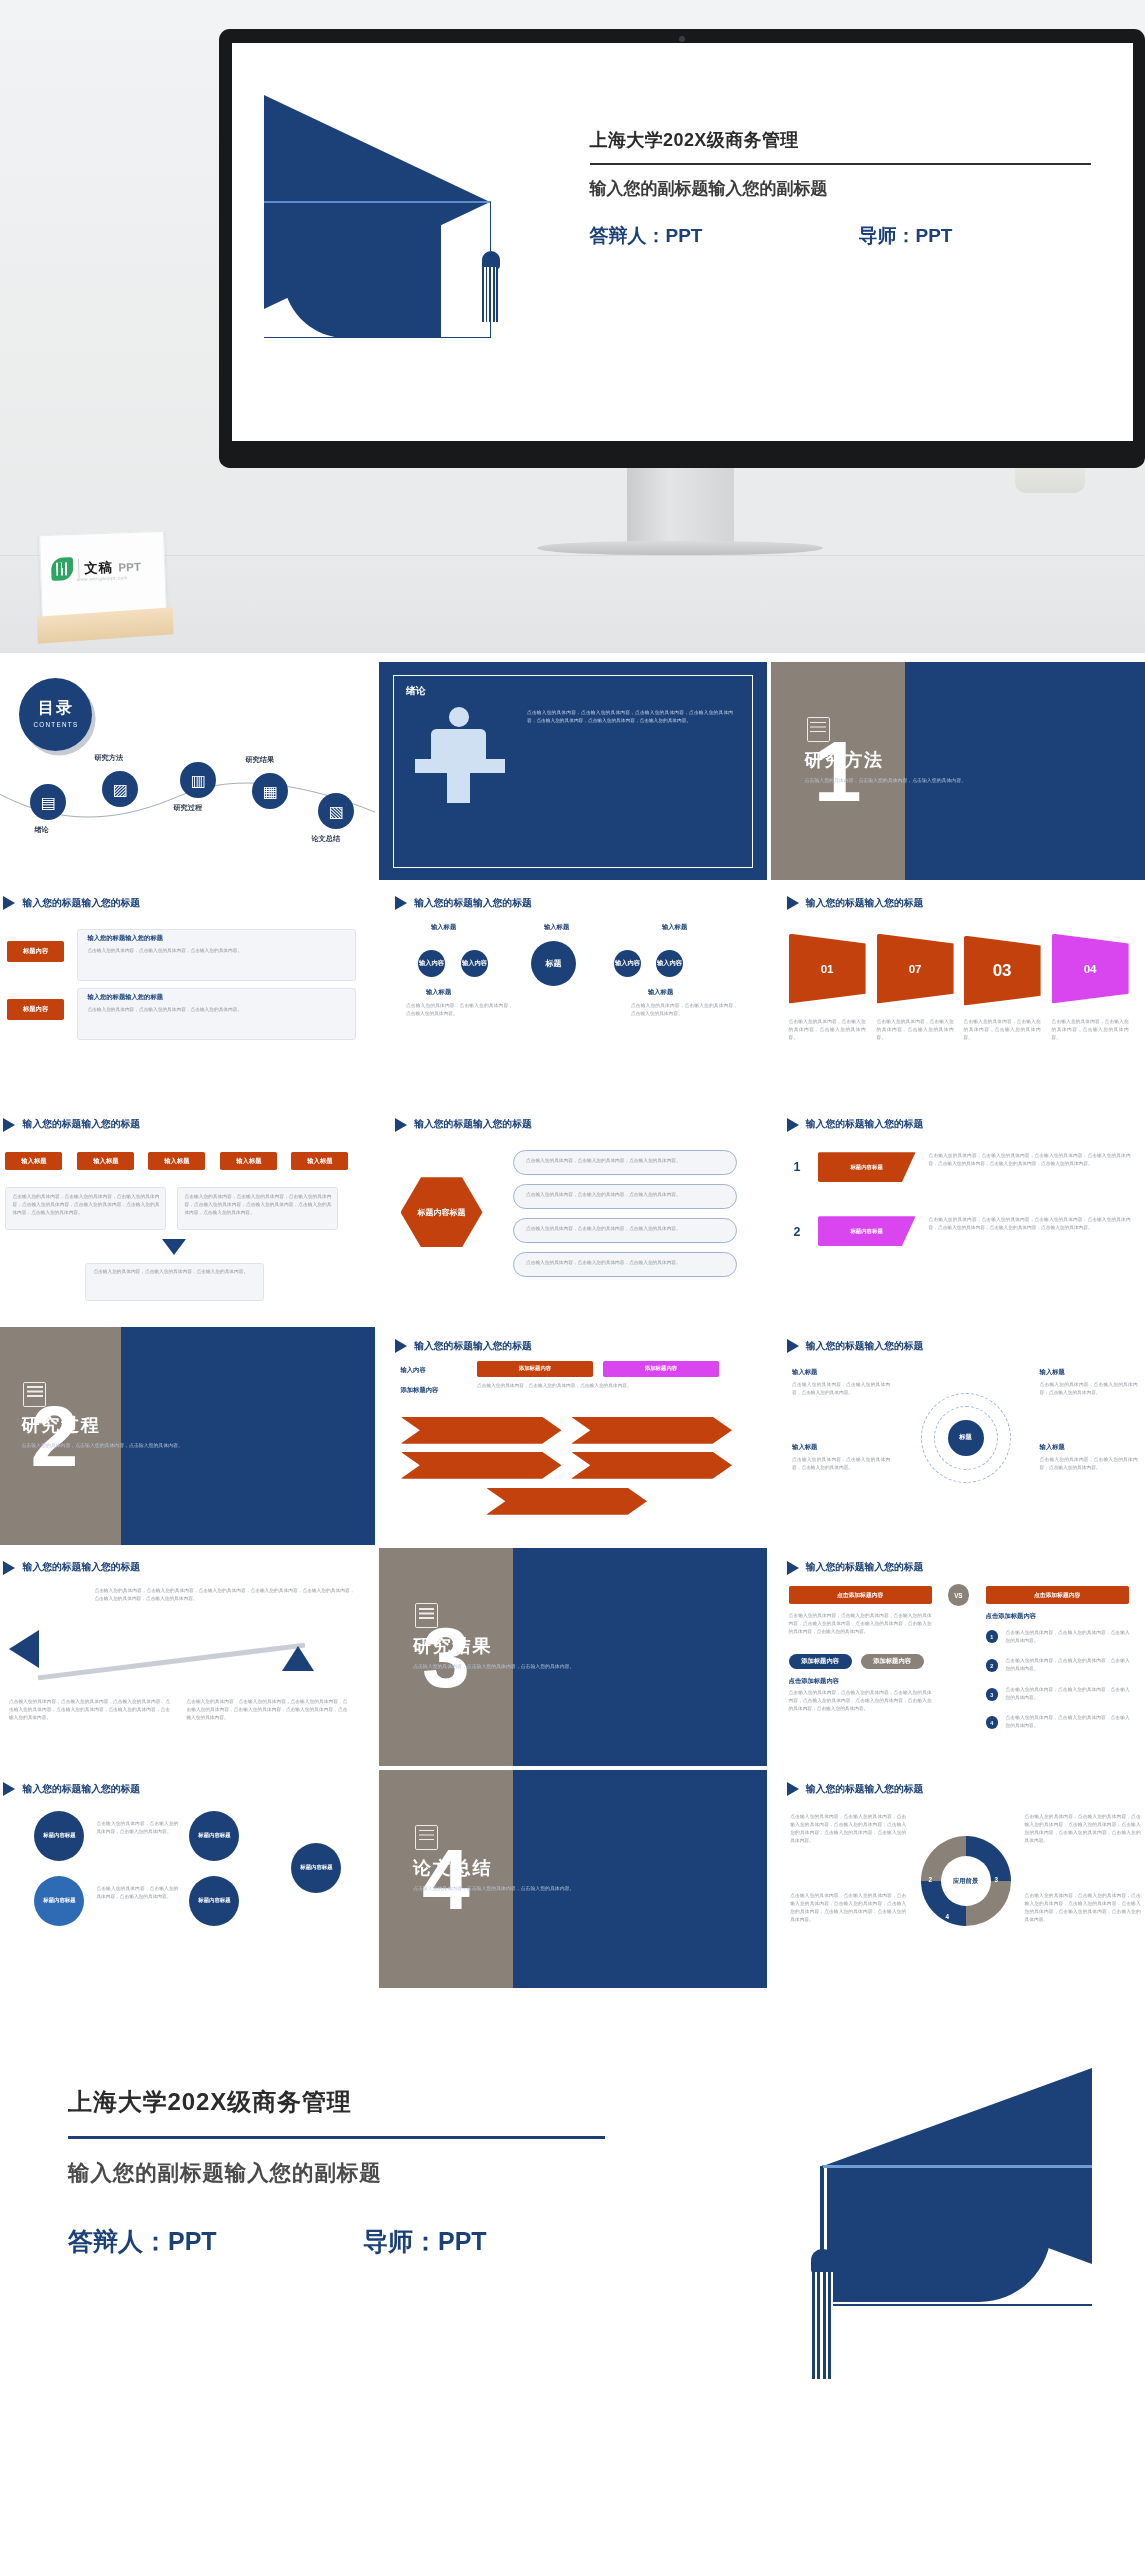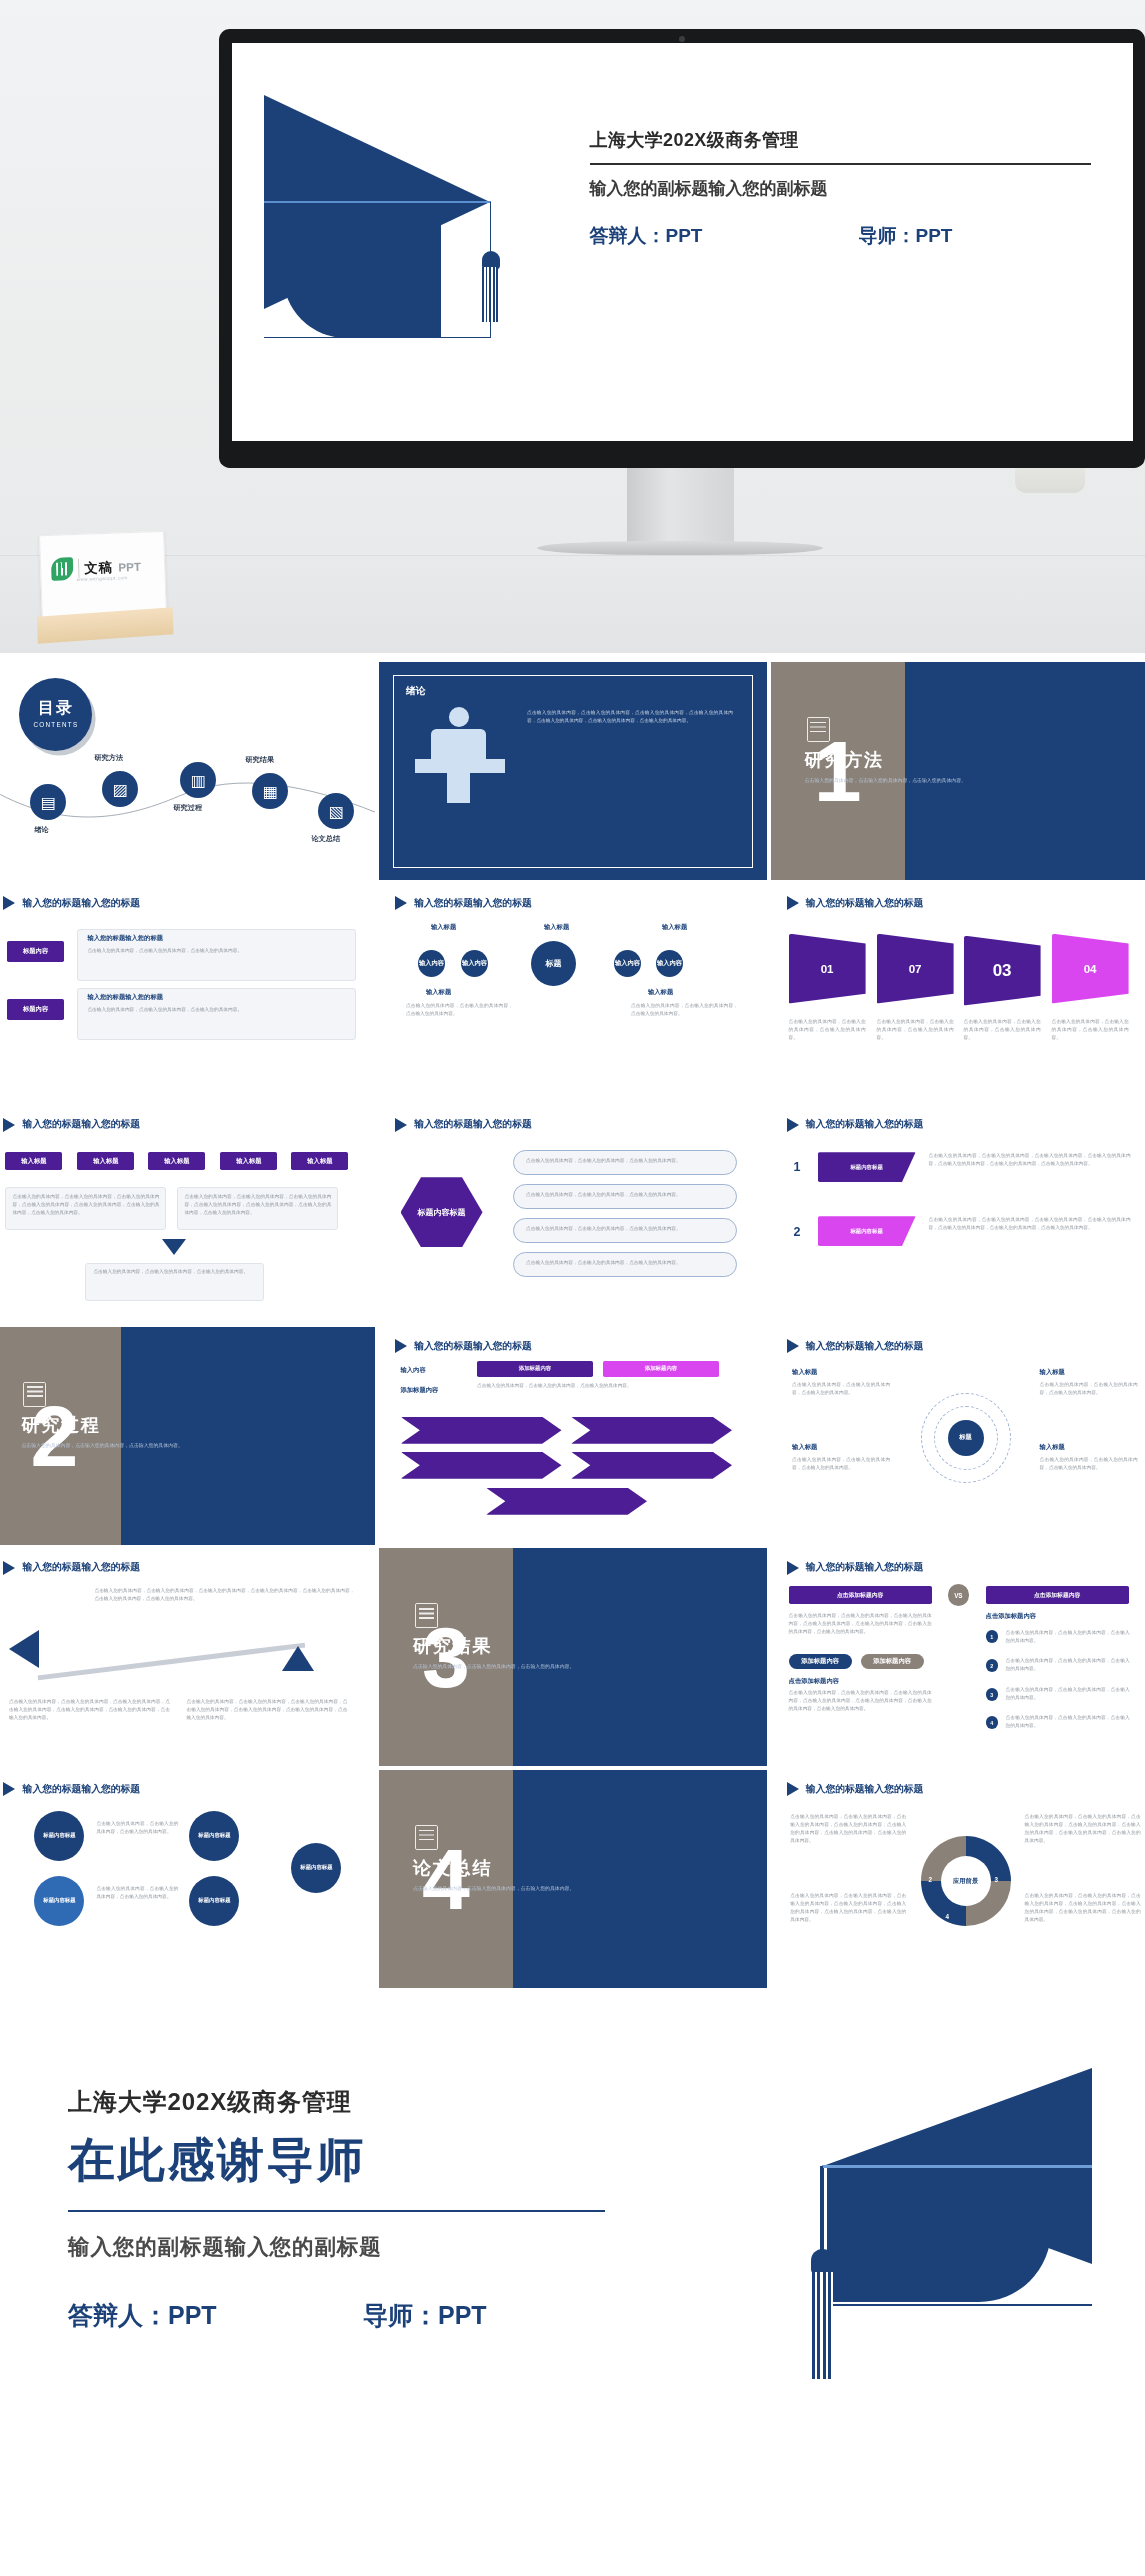--- a/index.html
+++ b/index.html
@@ -180,21 +180,21 @@
   .intro-frame { position:absolute; left:14.3px; top:12.5px; right:14.3px; bottom:12.5px; border:1.8px solid #ffffff; }
   .intro-title { position:absolute; left:27px; top:23px; font-size:9.8px; color:#ffffff; font-weight:bold;}
   .podium { position:absolute; left:27px; top:45px; width:107px; height:98px; }
   .podium .head{position:absolute;left:43px;top:0;width:19.7px;height:19.7px;border-radius:50%;background:#cfe0f2;}
   .podium .body{position:absolute;left:25px;top:21.5px;width:55px;height:30px;background:#cfe0f2;border-radius:5.4px 5.4px 0 0;}
   .podium .desk2{position:absolute;left:9px;top:52px;width:90px;height:14.3px;background:#cfe0f2;}
   .podium .stand{position:absolute;left:41px;top:66px;width:23px;height:30px;background:#cfe0f2;}
   .intro-body { position:absolute; left:148px; top:47px; width:206px; }
 
   
-  .chip { position:absolute; background:#4c1d95; color:#fff; font-size:6.3px; font-weight:bold;
+  .chip { position:absolute; background:#c2410c; color:#fff; font-size:6.3px; font-weight:bold;
           display:flex;align-items:center;justify-content:center; border-radius:1.8px;}
   .chip.gray { background:#d946ef; }
   .card { position:absolute; background:#f3f5f8; border:0.9px solid #dfe4ea; border-radius:2.7px; }
   .card-t { position:absolute; font-size:6.3px; font-weight:bold; color:#1b4178; }
 
   .circle-sm { position:absolute; border-radius:50%; background:#1b4178; color:#fff;
                display:flex;align-items:center;justify-content:center;font-size:6.3px;font-weight:bold;}
   .ring { position:absolute; border:0.9px dashed #9fb4d2; border-radius:50%; }
   .arrow-down {
     position:absolute; width:0;height:0;
@@ -570,21 +570,20 @@
     <div class="card-t" style="left:224px; top:106px; color:#fff;">3</div>
     <div class="card-t" style="left:175px; top:143px; color:#fff;">4</div>
     <div class="card-t" style="left:158px; top:106px; color:#fff;">2</div>
   </div>
 
 </div>
 
 <div class="closing">
   <div class="cl-text">
     <div class="cl-kicker">上海大学202X级商务管理</div>
-    <div class="cl-title">在此感谢导师</div>
     <div class="cl-rule"></div>
     <div class="cl-sub">输入您的副标题输入您的副标题</div>
     <div class="cl-people">
       <div class="p1">答辩人：PPT</div>
       <div>导师：PPT</div>
     </div>
   </div>
   <div class="cl-art">
     <div class="cl-tri"></div>
     <div class="cl-box"></div>

